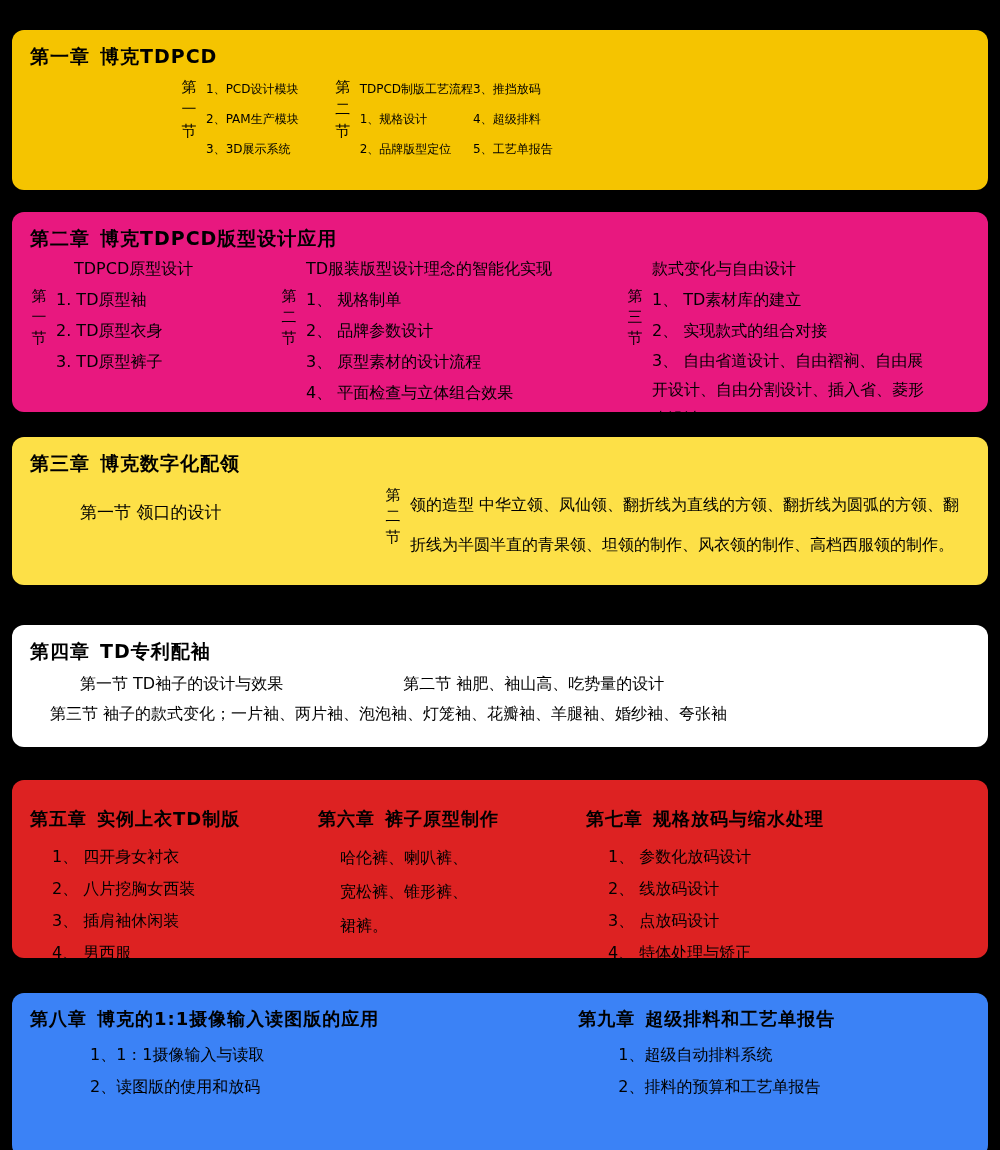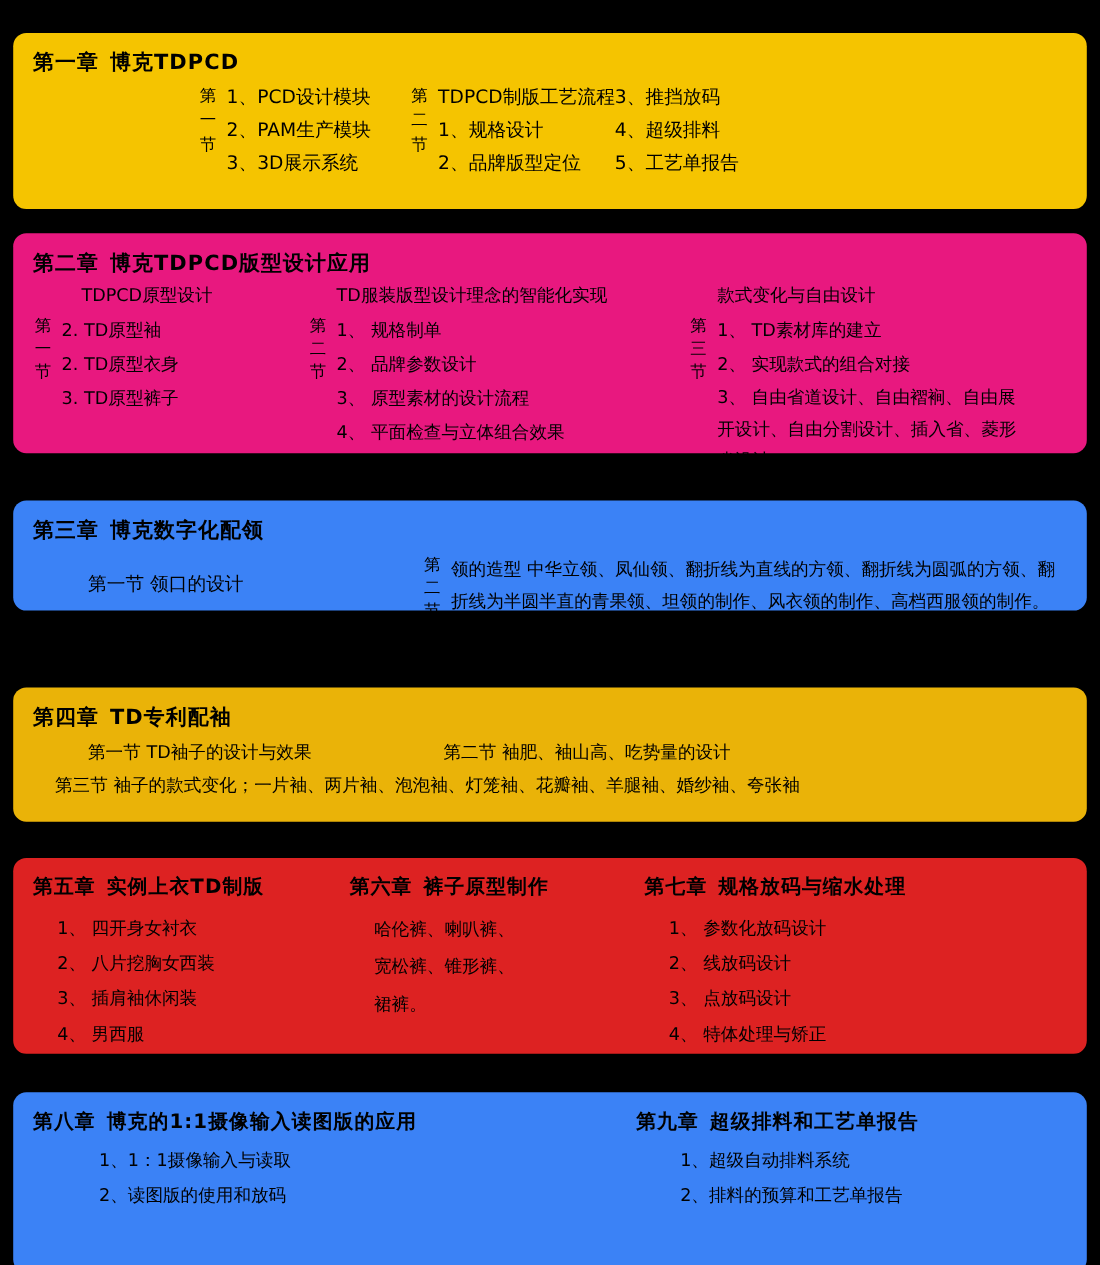--- a/index.html
+++ b/index.html
@@ -69,80 +69,80 @@
     height: 160px;
     background: #f5c400;
   }
   #ch1 .cols {
     display: flex;
     margin-top: 2px;
     padding-left: 150px;
   }
   #ch1 .col2 { margin-left: 35px; }
   #ch1 .col3 { padding-top: 0; }
-  #ch1 .items { font-size: 17px; line-height: 30px; }
+  #ch1 .items { font-size: 12px; line-height: 30px; }
   #ch1 .vlabel { line-height: 22px; font-size: 15px; }
 
   
   #ch2 {
     top: 212px;
     height: 200px;
     background: #e8187f;
   }
   #ch2 .cols { display: flex; margin-top: 2px; }
   #ch2 .colA { width: 240px; }
   #ch2 .colB { width: 330px; margin-left: 10px; }
   #ch2 .colC { width: 300px; margin-left: 16px; }
   #ch2 .items { font-size: 16px; line-height: 31px; }
   #ch2 .sec-head { font-size: 16px; margin-bottom: 2px; }
   #ch2 .vlabel { line-height: 21px; }
   #ch2 .wrapitem { white-space: normal !important; line-height: 29px; }
 
   
   #ch3 {
-    top: 455px;
-    height: 100px;
-    background: #3b82f6;
+    top: 437px;
+    height: 148px;
+    background: #fde047;
   }
   #ch3 .body { display: flex; margin-top: 8px; }
   #ch3 .left {
     width: 330px;
     font-size: 17px;
     padding-left: 50px;
     padding-top: 16px;
   }
   #ch3 .right { flex: 1; display: flex; }
   #ch3 .vlabel { line-height: 21px; margin-top: 0; }
   #ch3 .para {
     font-size: 16px;
-    line-height: 29px;
+    line-height: 40px;
     width: 560px;
   }
 
   
   #ch4 {
     top: 625px;
     height: 122px;
-    background: #eab308;
+    background: #ffffff;
   }
   #ch4 .line {
     font-size: 16px;
     line-height: 30px;
     padding-left: 50px;
     white-space: nowrap;
   }
   #ch4 .line .gap { display: inline-block; width: 120px; }
 
   
   #ch567 {
     top: 780px;
     height: 178px;
     background: #dd2222;
   }
-  #ch567 .cols { display: flex; }
+  #ch567 .cols { display: flex; margin-top: 13px; }
   #ch567 .c1 { width: 288px; }
   #ch567 .c2 { width: 268px; }
   #ch567 .c3 { width: 300px; }
   #ch567 .blk-title { font-size: 18px; margin-bottom: 10px; }
   #ch567 .items { font-size: 16px; line-height: 32px; padding-left: 22px; }
 
   
   #ch89 {
     top: 993px;
     height: 164px;
@@ -195,21 +195,21 @@
     <div class="blk-title">
       <span class="chno">第二章</span><span>博克TDPCD版型设计应用</span>
     </div>
     <div class="cols">
 
       <div class="colA">
         <div class="sec-head" style="padding-left:44px">TDPCD原型设计</div>
         <div class="sec-row">
           <div class="vlabel">第<br>一<br>节</div>
           <div class="items">
-            <div>2. TD原型袖</div>
+            <div>1. TD原型袖</div>
             <div>2. TD原型衣身</div>
             <div>3. TD原型裤子</div>
           </div>
         </div>
       </div>
 
       <div class="colB">
         <div class="sec-head" style="padding-left:26px">TD服装版型设计理念的智能化实现</div>
         <div class="sec-row">
           <div class="vlabel">第<br>二<br>节</div>

